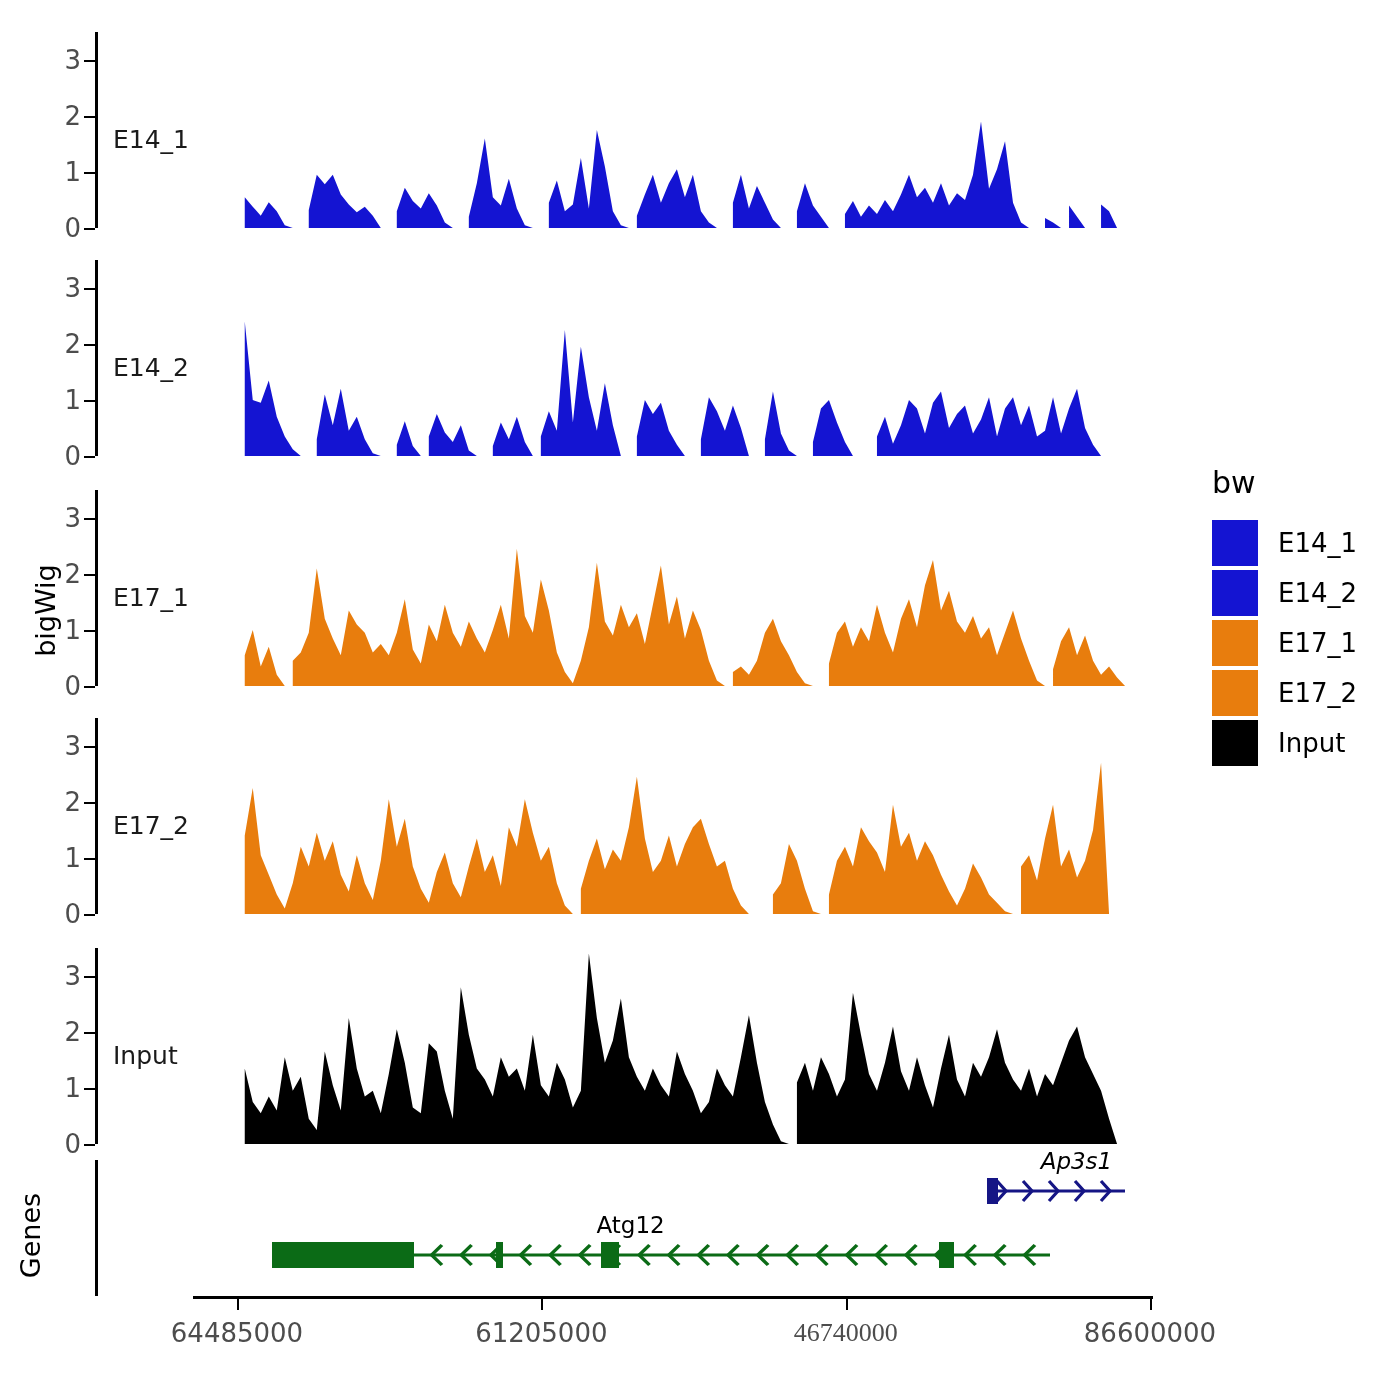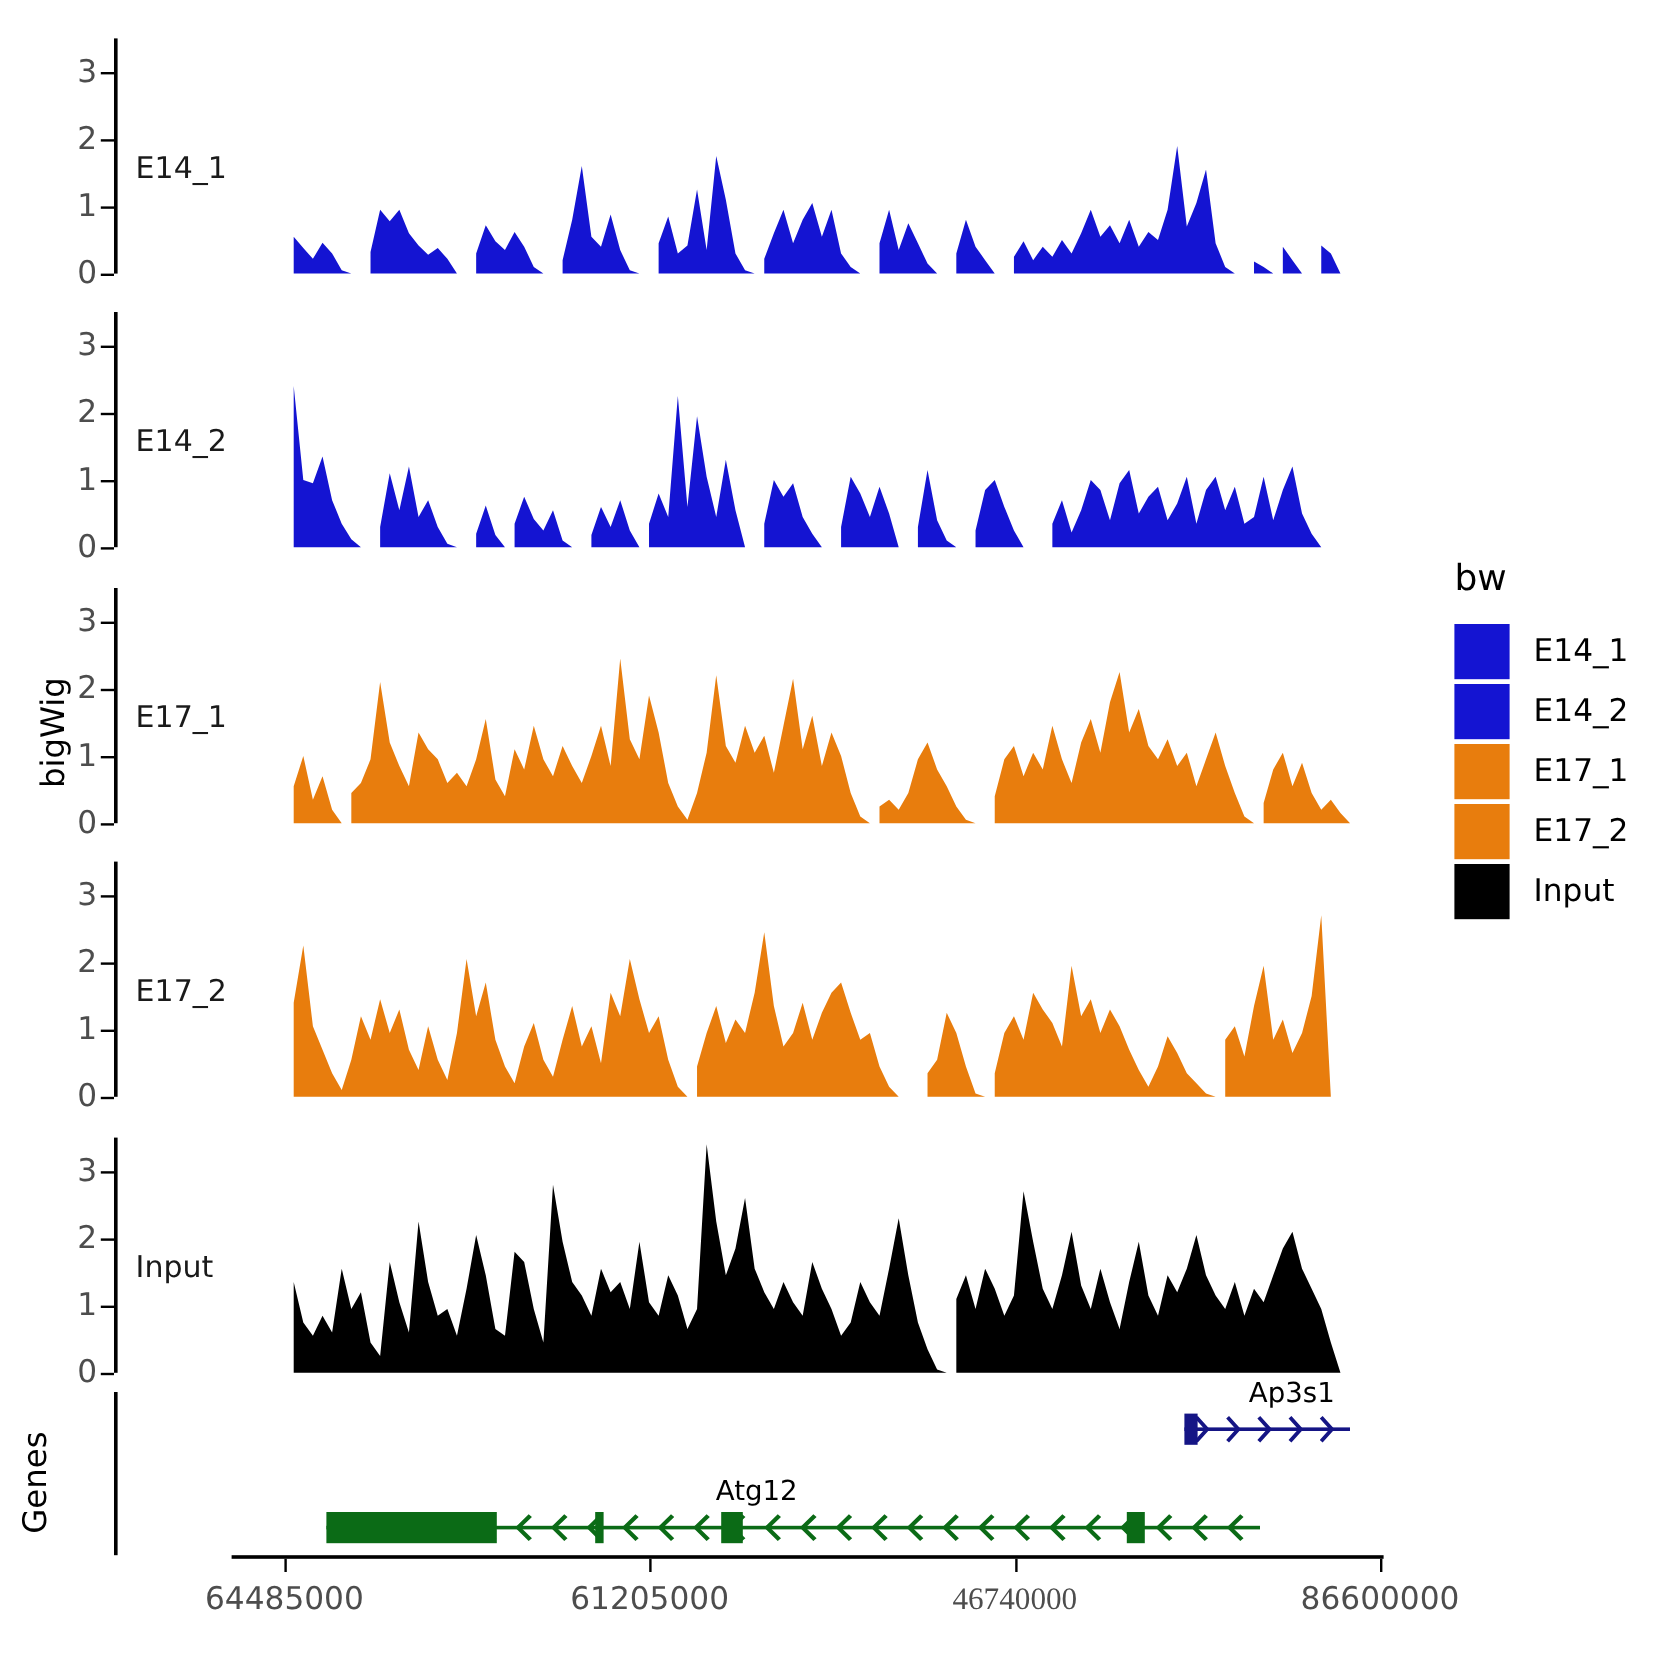--- a/index.html
+++ b/index.html
@@ -207,23 +207,23 @@
           <div class="arrows">
             <svg viewBox="0 0 137.6864999999999 34" preserveAspectRatio="none">
               <path d="M 10 7 L 19 17 L 10 27" fill="none" stroke="#151585" stroke-width="3.2"></path>
               <path d="M 36 7 L 45 17 L 36 27" fill="none" stroke="#151585" stroke-width="3.2"></path>
               <path d="M 62 7 L 71 17 L 62 27" fill="none" stroke="#151585" stroke-width="3.2"></path>
               <path d="M 88 7 L 97 17 L 88 27" fill="none" stroke="#151585" stroke-width="3.2"></path>
               <path d="M 114 7 L 123 17 L 114 27" fill="none" stroke="#151585" stroke-width="3.2"></path>
             </svg>
           </div>
           <div class="gene-exon" style="left: 0px; width: 10.6596px; background: rgb(21, 21, 133);"></div>
-          <div class="gene-label" style="left: 53.298px;">Ap3s1</div>
-        </div>
-        <div class="gene" style="left: 177.282px; width: 778px; top: 96px;">
+          <div class="gene-label" style="left: 53.298px; font-style: italic;">Ap3s1</div>
+        </div>
+        <div class="gene" style="left: 177.282px; width: 778px; top: 78px;">
           <div class="gene-line" style="left: 0px; width: 100%; background: rgb(11, 107, 22);"></div>
           <div class="arrows">
             <svg viewBox="0 0 682.2144000000001 34" preserveAspectRatio="none">
               <path d="M 19 7 L 10 17 L 19 27" fill="none" stroke="#0B6B16" stroke-width="3.2"></path>
               <path d="M 45 7 L 36 17 L 45 27" fill="none" stroke="#0B6B16" stroke-width="3.2"></path>
               <path d="M 71 7 L 62 17 L 71 27" fill="none" stroke="#0B6B16" stroke-width="3.2"></path>
               <path d="M 97 7 L 88 17 L 97 27" fill="none" stroke="#0B6B16" stroke-width="3.2"></path>
               <path d="M 123 7 L 114 17 L 123 27" fill="none" stroke="#0B6B16" stroke-width="3.2"></path>
               <path d="M 149 7 L 140 17 L 149 27" fill="none" stroke="#0B6B16" stroke-width="3.2"></path>
               <path d="M 175 7 L 166 17 L 175 27" fill="none" stroke="#0B6B16" stroke-width="3.2"></path>

